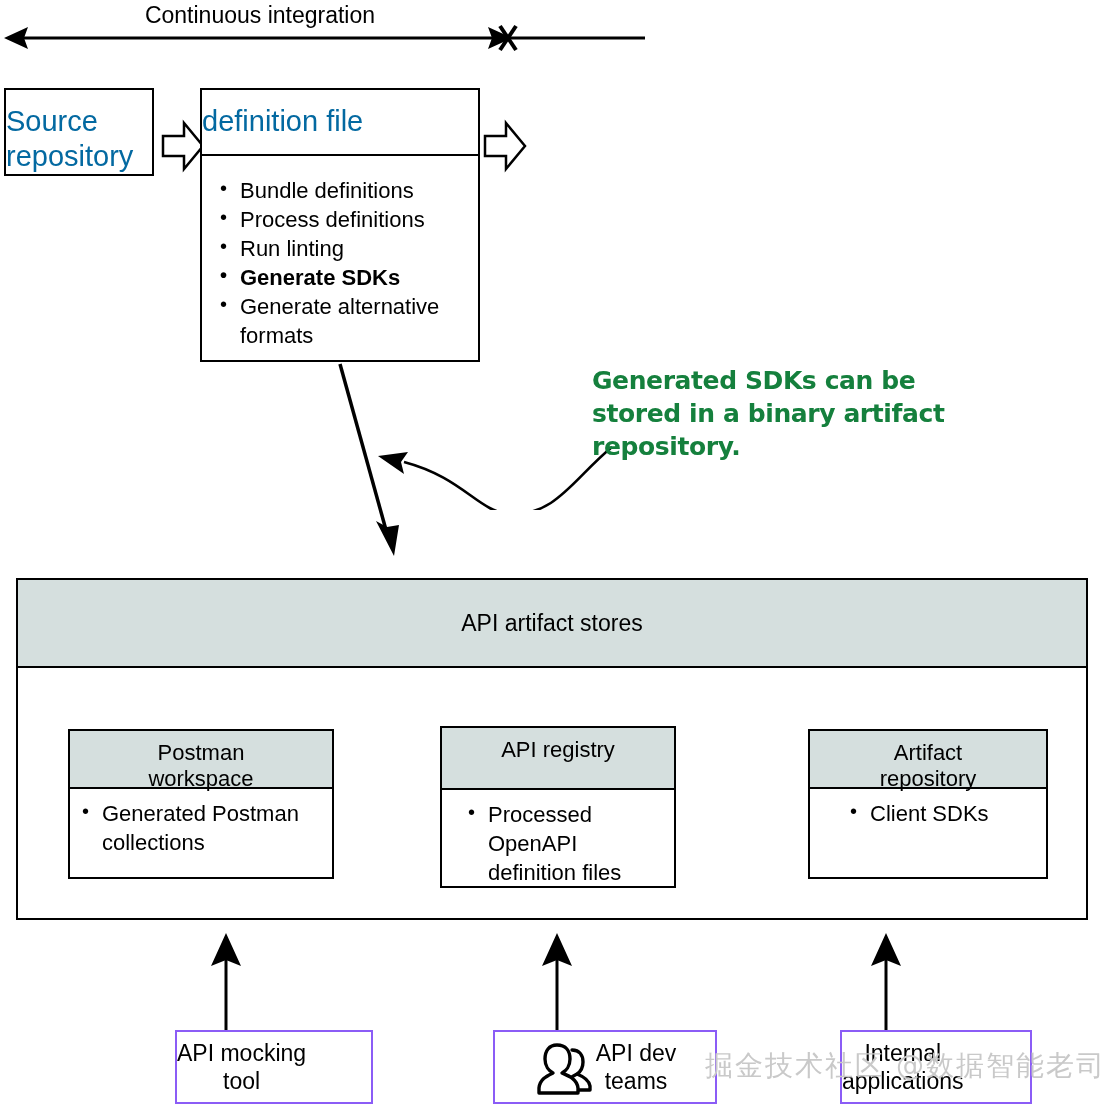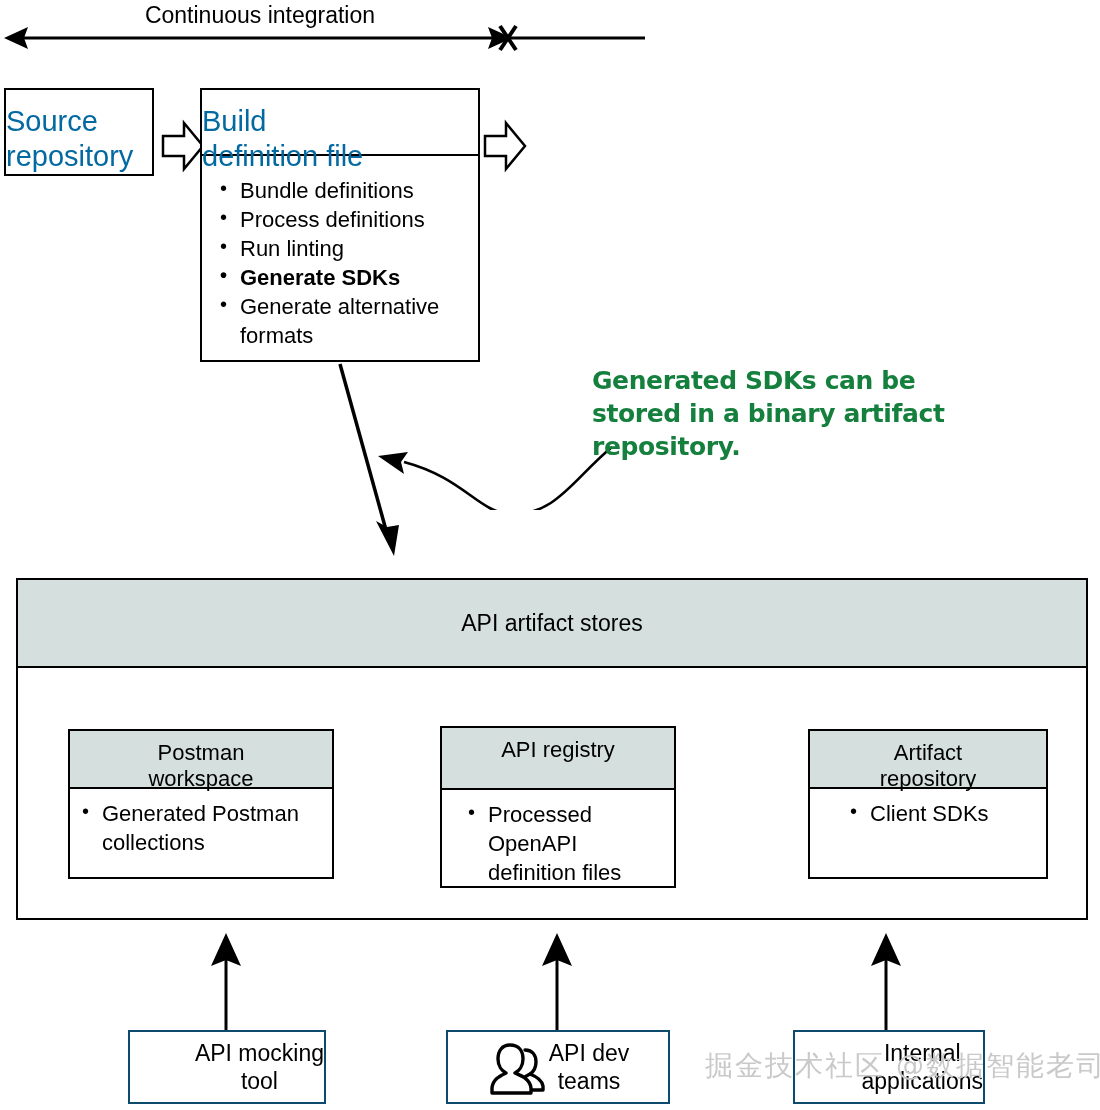--- a/index.html
+++ b/index.html
@@ -109,26 +109,27 @@
     box-sizing: border-box;
   }
   .store-body {
     padding: 10px 8px 8px 10px;
     box-sizing: border-box;
   }
 
   
   .actor-box {
     position: absolute;
-    border: 2px solid #0c4a6e;
+    border: 2px solid #8b5cf6;
     background: transparent;
     box-sizing: border-box;
     display: flex;
     align-items: center;
-    justify-content: flex-end;
+    justify-content: flex-start;
+    margin-left: 47px;
   }
   .actor-label {
     text-align: center;
     font-size: 23px;
     line-height: 1.22;
   }
   .actor-flex {
     display: flex;
     align-items: center;
     justify-content: center;
@@ -171,21 +172,20 @@
       <div>repository</div>
     </div>
   </div>
 
   <svg class="abs" style="left:160px; top:118px;" width="46" height="58">
     <path d="M3,18 L24,18 L24,5 L43,28 L24,51 L24,38 L3,38 Z" fill="#fff" stroke="#000" stroke-width="2.5" stroke-linejoin="miter"></path>
   </svg>
 
   <div class="box" style="left:200px; top:88px; width:280px; height:274px;">
     <div class="box-title" style="height:66px; border-bottom:2px solid #000; padding-top:14px; box-sizing:border-box;">
-      <div>Build</div>
       <div>definition file</div>
     </div>
     <ul class="bullets" id="build-bullets" style="padding:20px 10px 0 16px;">
         <li>Bundle definitions</li>
         <li>Process definitions</li>
         <li>Run linting</li>
         <li class="bold">Generate SDKs</li>
         <li>Generate alternative formats</li>
       </ul>
   </div>

